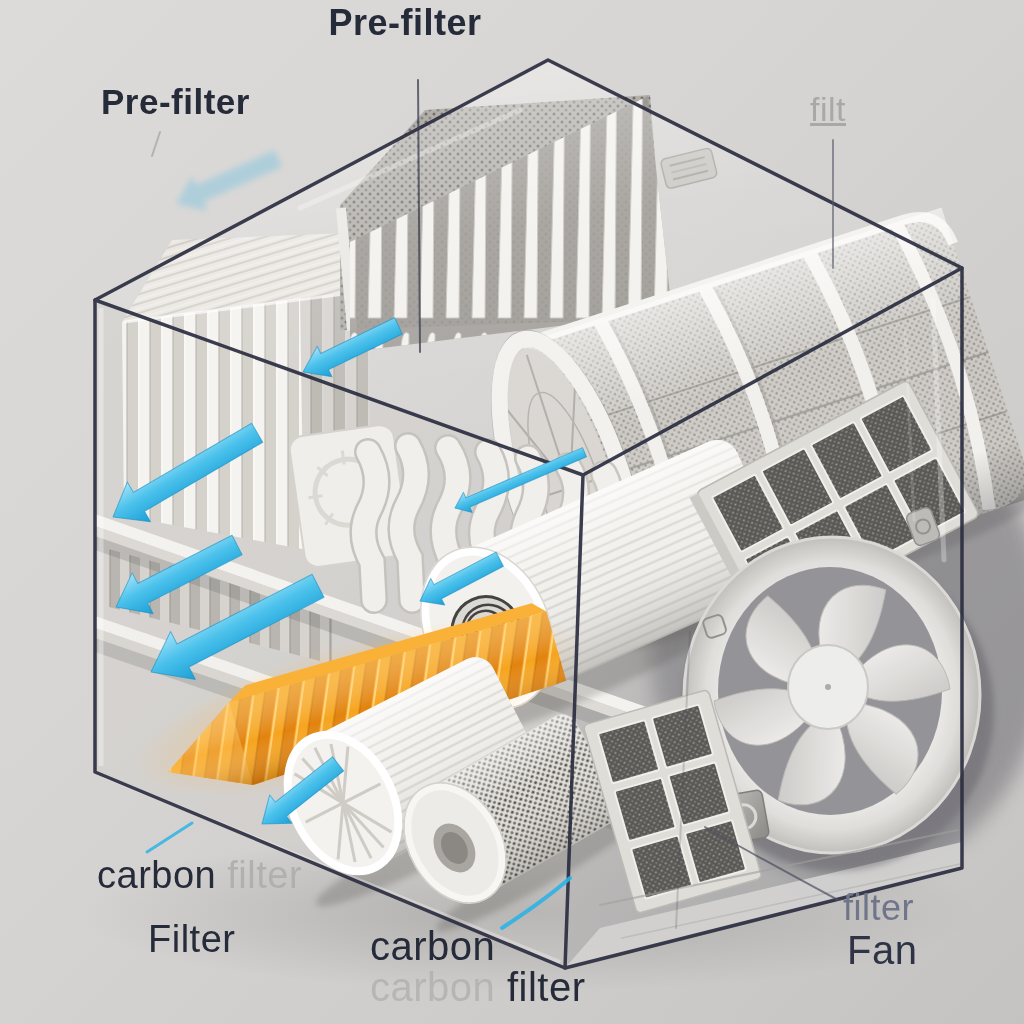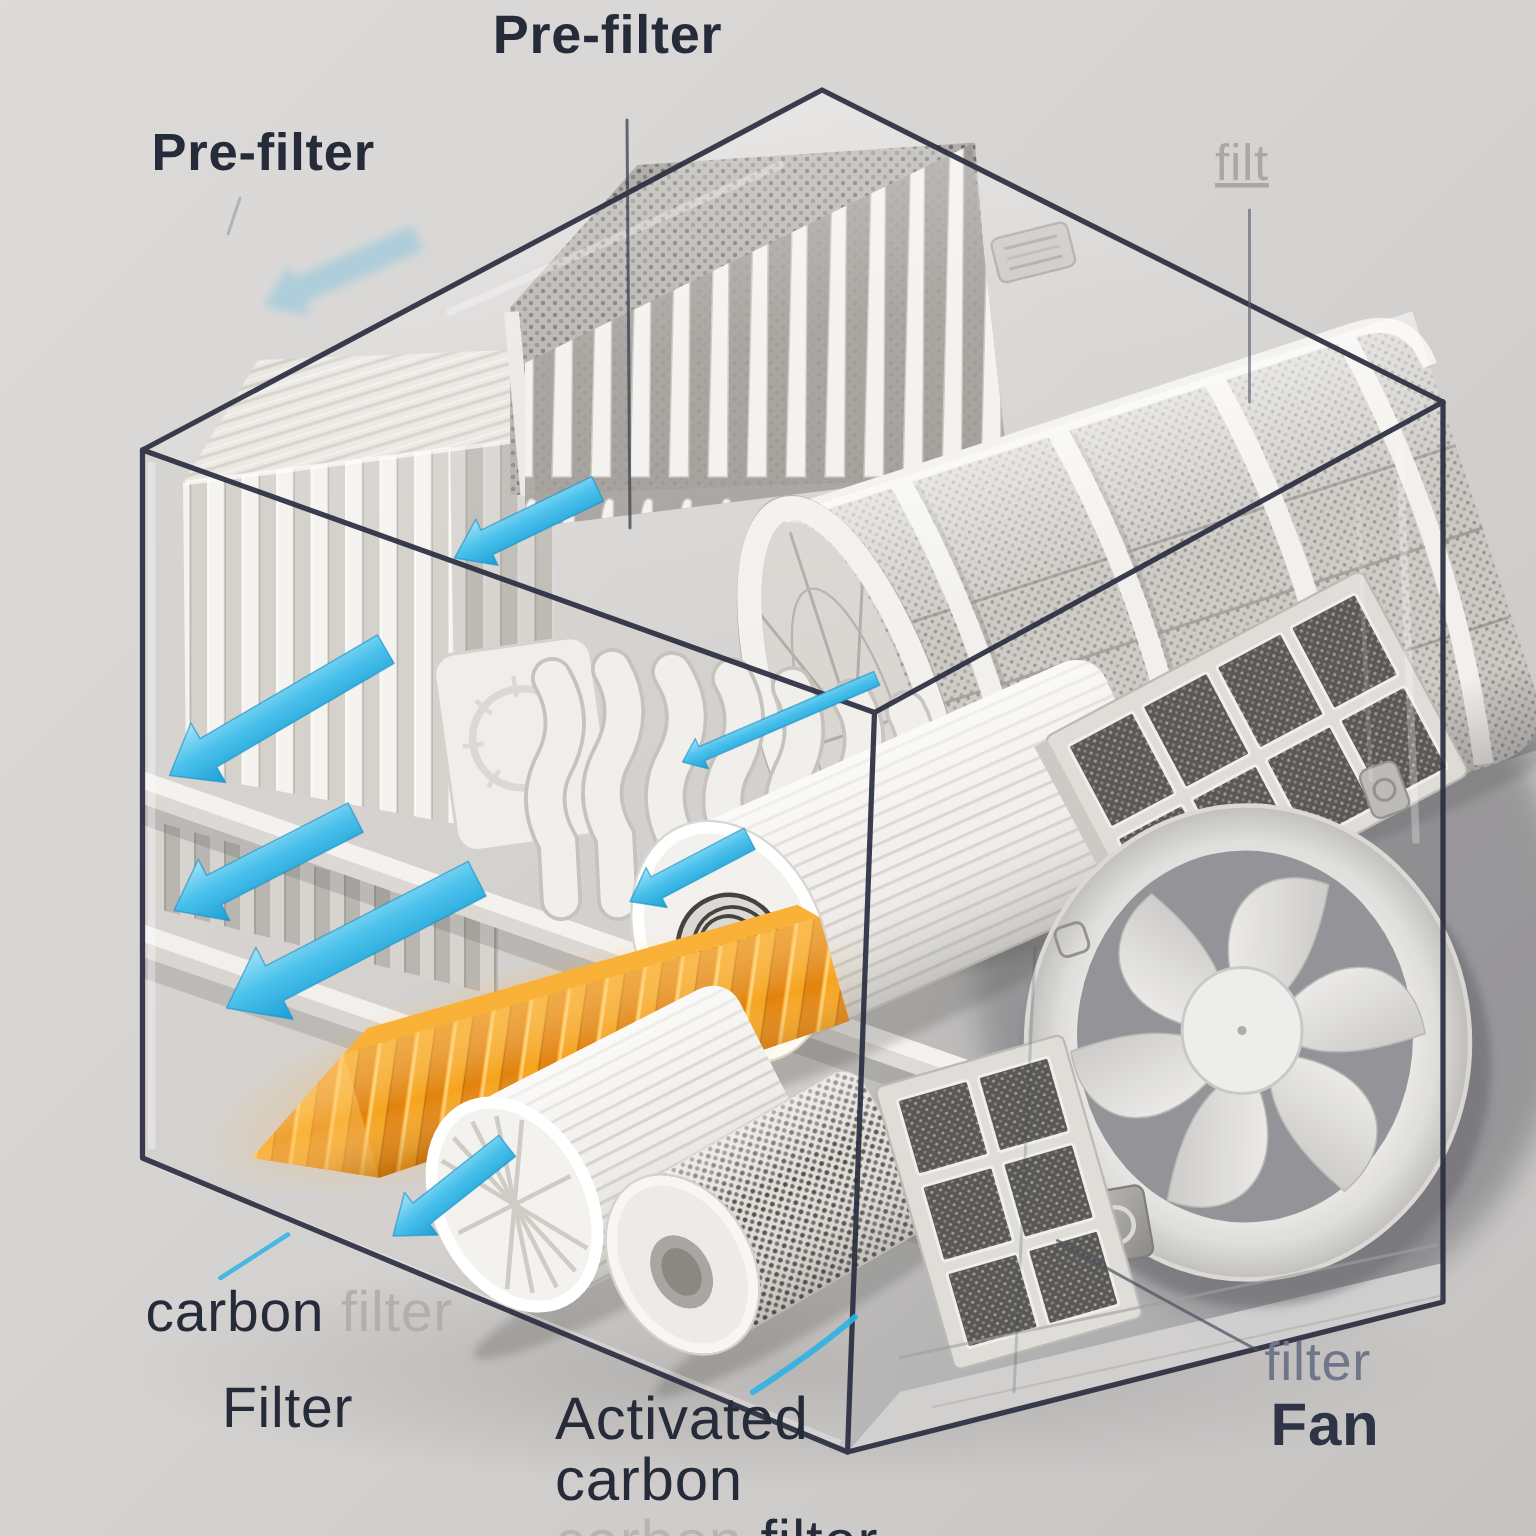--- a/index.html
+++ b/index.html
@@ -14,21 +14,21 @@
   #lbl-top-c{left:250px;top:4px;width:310px;text-align:center;font-weight:600;}
   #lbl-top-c .l1{font-size:36px;}
   #lbl-top-c .l2{font-size:38px;}
   #lbl-filt{left:810px;top:92px;font-size:34px;font-weight:500;color:#878582;opacity:.55;text-decoration:underline;}
   #lbl-carbon-bl{left:97px;top:856px;font-size:38px;font-weight:500;}
   #lbl-carbon-bl .faded{color:var(--label-faded,#aeacaa);opacity:.85;}
   #lbl-filter-bl{left:148px;top:920px;font-size:38px;font-weight:500;}
   #lbl-activated{left:370px;top:926px;font-size:40px;font-weight:500;line-height:1.02;}
   #lbl-activated .faded{color:var(--label-faded,#c2c0bd);opacity:.7;}
   #lbl-fan-br{left:843px;top:889px;font-size:36px;font-weight:500;color:#707689;}
-  #lbl-fan-br .fan{display:block;margin-top:4px;margin-left:4px;font-size:40px;font-weight:700;color:#2e3445;}
+  #lbl-fan-br .fan{display:block;margin-top:4px;margin-left:4px;font-size:40px;font-weight:400;color:#2e3445;}
 </style>
 </head>
 <body>
 
 <div id="stage">
 <svg id="scene" width="1024" height="1024" viewBox="0 0 1024 1024">
   <defs>
     <filter id="f2" x="-40%" y="-40%" width="180%" height="180%">
           <feGaussianBlur stdDeviation="3"></feGaussianBlur>
         </filter>
@@ -402,18 +402,17 @@
 </svg>
 
 <div class="lbl" id="lbl-pre-tl">Pre-filter</div>
 <div class="lbl" id="lbl-top-c">
   <div class="l1">Pre-filter</div>
 </div>
 <div class="lbl" id="lbl-filt">filt</div>
 <div class="lbl" id="lbl-carbon-bl"><span>carbon </span><span class="faded">filter</span></div>
 <div class="lbl" id="lbl-filter-bl">Filter</div>
 <div class="lbl" id="lbl-activated">
-  <div>Activated</div>
   <div>carbon</div>
   <div><span class="faded">carbon </span><span>filter</span></div>
 </div>
 <div class="lbl" id="lbl-fan-br"><span>filter</span><span class="fan">Fan</span></div>
 </div>
 
 </body></html>

